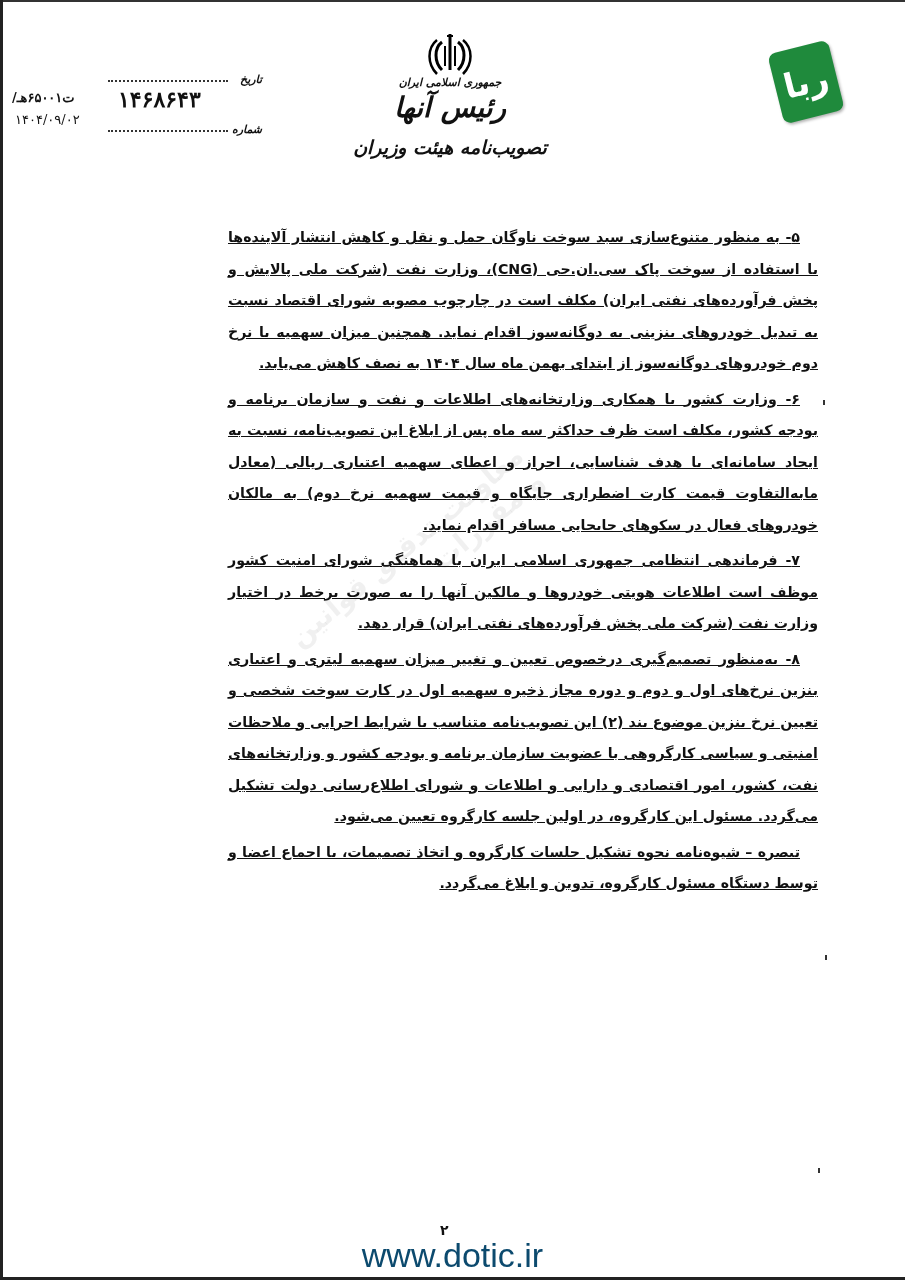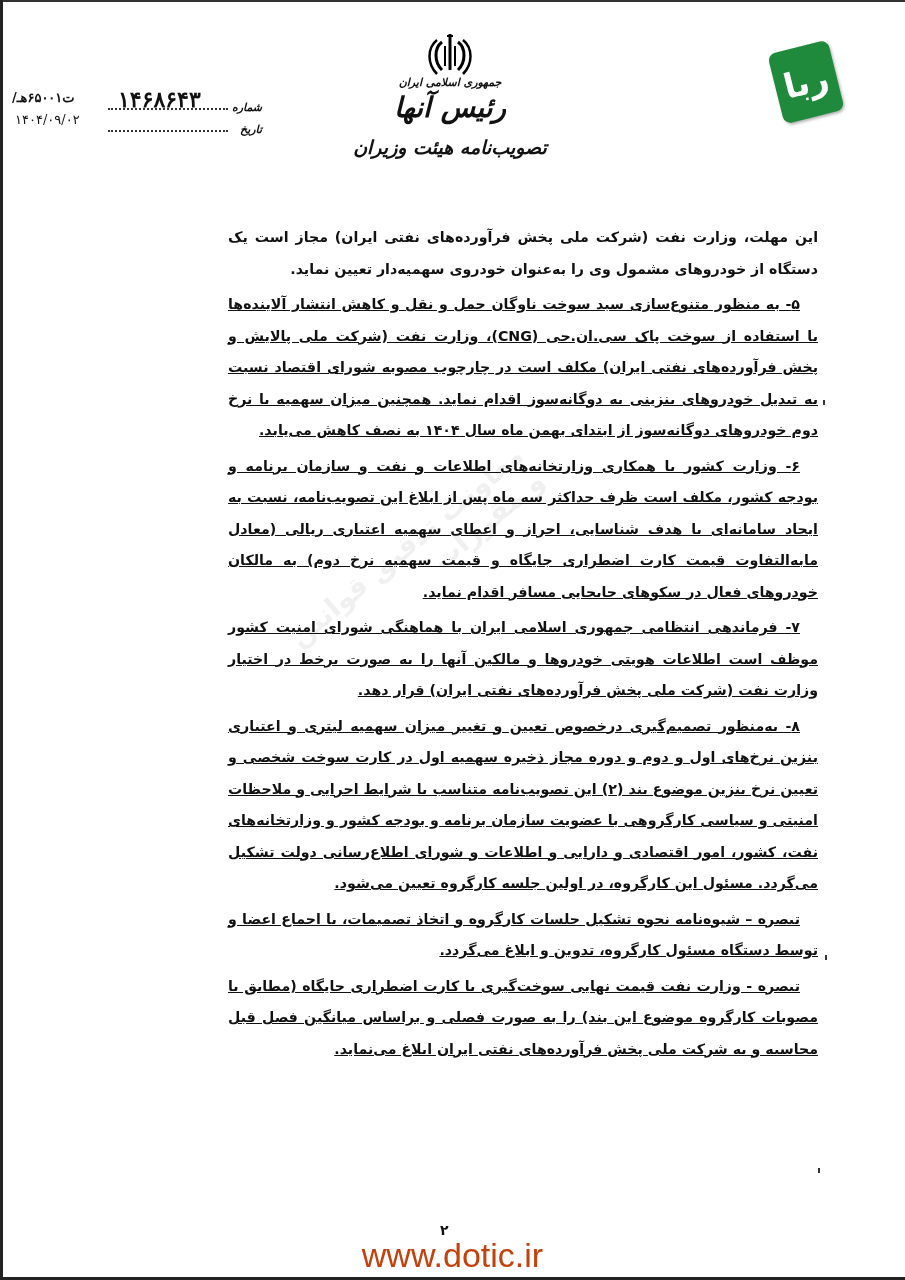--- a/index.html
+++ b/index.html
@@ -24,21 +24,21 @@
 
   .logo { position: absolute; left: 775px; top: 46px; width: 62px; height: 72px; background: #1f8a3c; border-radius: 8px; transform: rotate(-14deg); box-shadow: 1px 2px 3px rgba(0,0,0,0.3); color: #fff; display: flex; align-items: center; justify-content: center; font-size: 34px; font-weight: bold; font-family: "DejaVu Sans", sans-serif; }
 
   .content { position: absolute; left: 228px; top: 222px; width: 590px; direction: rtl; text-align: justify; font-family: "DejaVu Sans", sans-serif; font-size: 14.2px; line-height: 31.5px; font-weight: bold; }
   .content p { margin: 0 0 4px 0; text-align-last: right; }
   .content p.indent { text-indent: 18px; text-decoration: underline; }
 
   .watermark { position: absolute; left: 340px; top: 500px; width: 300px; height: 300px; color: rgba(0,0,0,0.06); font-size: 28px; font-weight: bold; transform: rotate(-40deg); direction: rtl; pointer-events: none; }
 
   .page-number { position: absolute; left: 440px; top: 1222px; font-size: 14px; font-weight: bold; }
-  .footer-site { position: absolute; left: 0; width: 905px; top: 1236px; text-align: center; font-family: "Liberation Sans", sans-serif; font-size: 34px; color: #c2410c; }
+  .footer-site { position: absolute; left: 0; width: 905px; top: 1236px; text-align: center; font-family: "Liberation Sans", sans-serif; font-size: 34px; color: #0c4a6e; }
 
   .speck { position: absolute; width: 2px; height: 5px; background: #333; }
 </style>
 </head>
 <body>
 
 <div class="page-border-top"></div>
 <div class="page-border-left"></div>
 <div class="page-border-bottom"></div>
 
@@ -55,44 +55,42 @@
 <div class="header-center">
   <div class="country-name">جمهوری اسلامی ایران</div>
   <div class="office-name">رئیس آنها</div>
   <div class="doc-type">تصویب‌نامه هیئت وزیران</div>
 </div>
 
 <div class="meta-number-big">۱۴۶۸۶۴۳</div>
 <div class="meta-number-suffix">/ت۶۵۰۰۱هـ</div>
 <div class="meta-date">۱۴۰۴/۰۹/۰۲</div>
 <div class="meta-block">
+  <div class="meta-row">
+    <span class="meta-label">تاریخ</span>
+    <span class="meta-dots"></span>
+  </div>
   <div class="meta-row" style="margin-top:28px;">
     <span class="meta-label">شماره</span>
-    <span class="meta-dots"></span>
-  </div>
-  <div class="meta-row">
-    <span class="meta-label">تاریخ</span>
     <span class="meta-dots"></span>
   </div>
 </div>
 
 <div class="logo">
   <span>ربا</span>
 </div>
 
 <div class="watermark">معاونت تدقیق قوانین و مقررات</div>
 
 <div class="content">
-  <p>این مهلت، وزارت نفت (شرکت ملی پخش فرآورده‌های نفتی ایران) مجاز است یک دستگاه از خودروهای مشمول وی را به‌عنوان خودروی سهمیه‌دار تعیین نماید.</p>
   <p class="indent">۵- به منظور متنوع‌سازی سبد سوخت ناوگان حمل و نقل و کاهش انتشار آلاینده‌ها با استفاده از سوخت پاک سی.ان.جی (CNG)، وزارت نفت (شرکت ملی پالایش و پخش فرآورده‌های نفتی ایران) مکلف است در چارچوب مصوبه شورای اقتصاد نسبت به تبدیل خودروهای بنزینی به دوگانه‌سوز اقدام نماید. همچنین میزان سهمیه با نرخ دوم خودروهای دوگانه‌سوز از ابتدای بهمن ماه سال ۱۴۰۴ به نصف کاهش می‌یابد.</p>
   <p class="indent">۶- وزارت کشور با همکاری وزارتخانه‌های اطلاعات و نفت و سازمان برنامه و بودجه کشور، مکلف است ظرف حداکثر سه ماه پس از ابلاغ این تصویب‌نامه، نسبت به ایجاد سامانه‌ای با هدف شناسایی، احراز و اعطای سهمیه اعتباری ریالی (معادل مابه‌التفاوت قیمت کارت اضطراری جایگاه و قیمت سهمیه نرخ دوم) به مالکان خودروهای فعال در سکوهای جابجایی مسافر اقدام نماید.</p>
   <p class="indent">۷- فرماندهی انتظامی جمهوری اسلامی ایران با هماهنگی شورای امنیت کشور موظف است اطلاعات هویتی خودروها و مالکین آنها را به صورت برخط در اختیار وزارت نفت (شرکت ملی پخش فرآورده‌های نفتی ایران) قرار دهد.</p>
   <p class="indent">۸- به‌منظور تصمیم‌گیری درخصوص تعیین و تغییر میزان سهمیه لیتری و اعتباری بنزین نرخ‌های اول و دوم و دوره مجاز ذخیره سهمیه اول در کارت سوخت شخصی و تعیین نرخ بنزین موضوع بند (۲) این تصویب‌نامه متناسب با شرایط اجرایی و ملاحظات امنیتی و سیاسی کارگروهی با عضویت سازمان برنامه و بودجه کشور و وزارتخانه‌های نفت، کشور، امور اقتصادی و دارایی و اطلاعات و شورای اطلاع‌رسانی دولت تشکیل می‌گردد. مسئول این کارگروه، در اولین جلسه کارگروه تعیین می‌شود.</p>
   <p class="indent">تبصره – شیوه‌نامه نحوه تشکیل جلسات کارگروه و اتخاذ تصمیمات، با اجماع اعضا و توسط دستگاه مسئول کارگروه، تدوین و ابلاغ می‌گردد.</p>
-  <p class="indent">تبصره - وزارت نفت قیمت نهایی سوخت‌گیری با کارت اضطراری جایگاه (مطابق با مصوبات کارگروه موضوع این بند) را به صورت فصلی و براساس میانگین فصل قبل محاسبه و به شرکت ملی پخش فرآورده‌های نفتی ایران ابلاغ می‌نماید.</p>
 </div>
 
 <div class="speck" style="left:823px; top:400px;"></div>
 <div class="speck" style="left:825px; top:955px;"></div>
 <div class="speck" style="left:818px; top:1168px;"></div>
 
 <div class="page-number">۲</div>
 <div class="footer-site">www.dotic.ir</div>
 
 </body></html>

